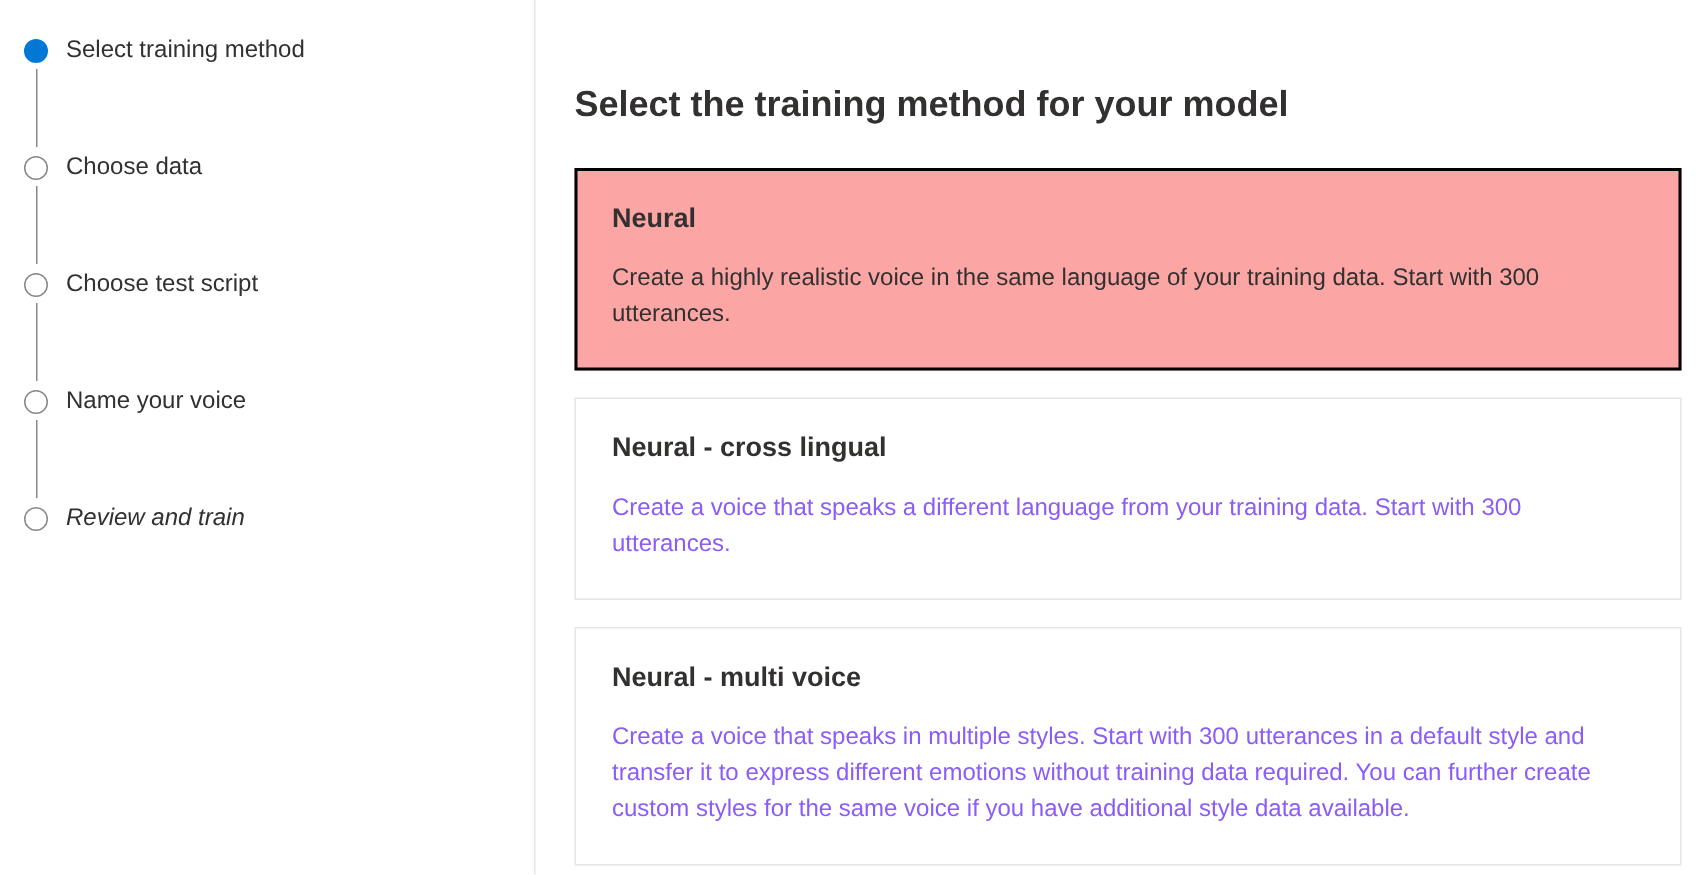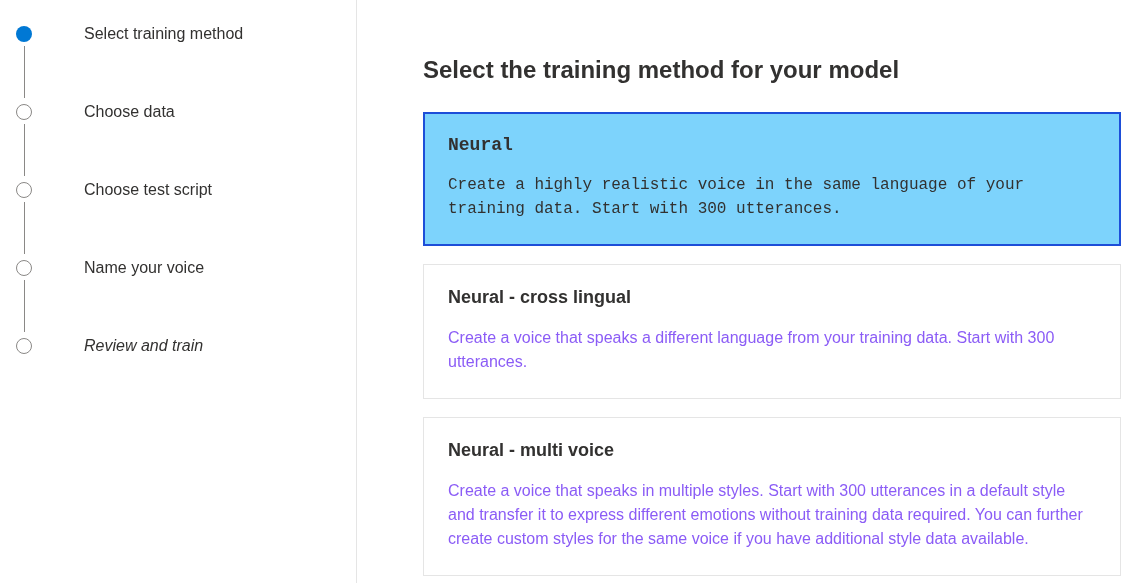--- a/index.html
+++ b/index.html
@@ -1,19 +1,18 @@
 <!DOCTYPE html>
 <html><head>
   <meta charset="utf-8">
   <style>
     * {
       box-sizing: border-box;
       margin: 0;
       padding: 0;
-      gap: 40px;
     }
     body {
       font-family: "Segoe UI", -apple-system, BlinkMacSystemFont, sans-serif;
       background: #ffffff;
       color: #323130;
       font-size: 14px;
     }
     .container {
       display: flex;
       width: 1133px;
@@ -82,24 +81,23 @@
       color: #323130;
       margin-bottom: 28px;
     }
     .option-card {
       border: 1px solid #e5e5e5;
       padding: 22px 24px 24px 24px;
       margin-bottom: 18px;
       cursor: pointer;
     }
     .option-card.selected {
-      background: #7dd3fc;
-      border: 2px solid #1d4ed8;
+      background: #fca5a5;
+      border: 2px solid #000000;
       padding: 21px 23px 23px 23px;
-      font-family: Liberation Mono, monospace;
     }
     .option-title {
       font-size: 18px;
       font-weight: 600;
       color: #323130;
       margin-bottom: 18px;
     }
     .option-desc {
       font-size: 16px;
       color: #8b5cf6;

